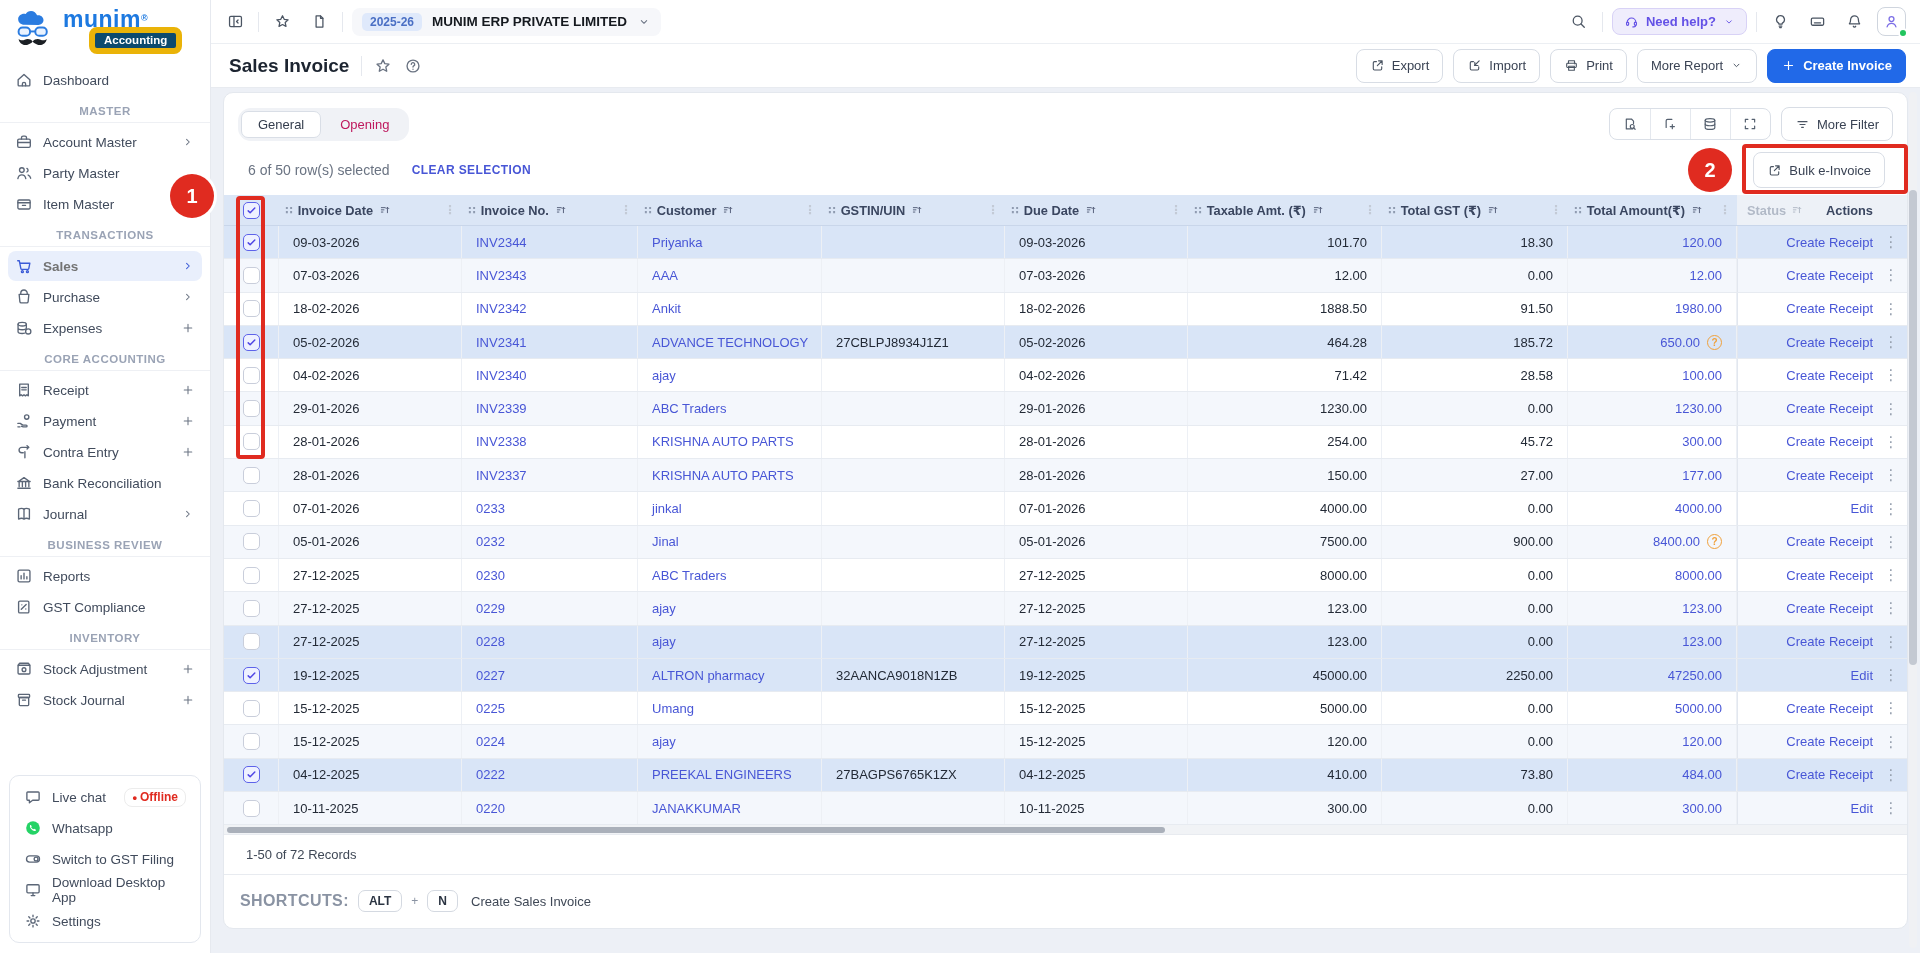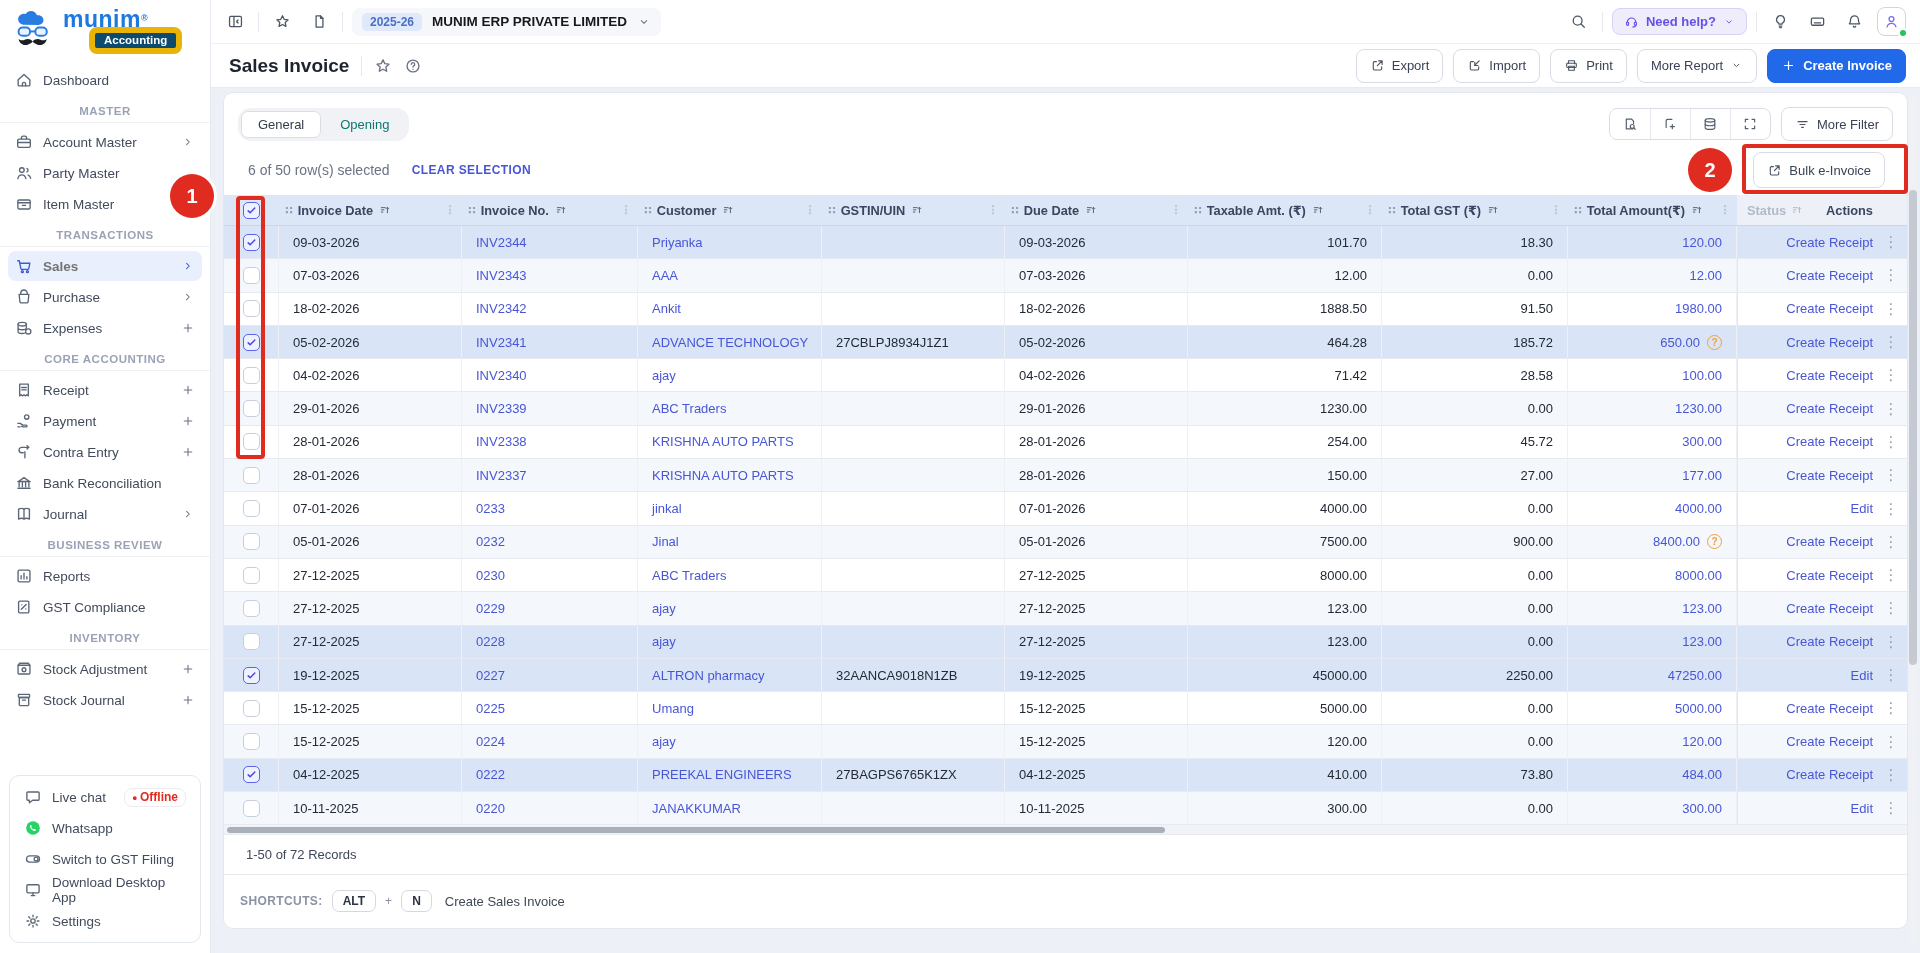--- a/index.html
+++ b/index.html
@@ -59,21 +59,21 @@
   .btn { display:flex; align-items:center; gap:7px; background:#fff; border:1px solid #d8dde5; border-radius:8px; padding:0 13px; height:34px; font-size:13px; color:#3a4354; font-weight:500; cursor:pointer; white-space:nowrap; }
   .btn .ic { width:15px; height:15px; color:#4b5563; }
   .btn-primary { background:#2169e8; border-color:#2169e8; color:#fff; font-weight:600; }
   .btn-primary .ic { color:#fff; }
 
   
   .content { flex:1; padding:4px 12px 0; }
   .card { background:#fff; border:1px solid #e4e8ee; border-radius:10px; height:837px; overflow:hidden; position:relative; }
   .tabs-row { display:flex; align-items:center; padding:14px 14px 0; height:48px; }
   .tabs { display:inline-flex; background:#f0f2f6; border-radius:13px; padding:3px; gap:2px; }
-  .tab { padding:5px 16px; border-radius:7px; font-size:13px; color:#0f766e; border:1px solid transparent; cursor:pointer; }
+  .tab { padding:5px 16px; border-radius:7px; font-size:13px; color:#be185d; border:1px solid transparent; cursor:pointer; }
   .tab.active { background:#fff; border-color:#d9dee6; color:#333c4c; font-weight:500; }
   .tr-right { margin-left:auto; display:flex; gap:10px; align-items:center; }
   .icon-group { display:flex; border:1px solid #dadfe7; border-radius:8px; height:32px; background:#fff; }
   .ig-btn { width:40px; display:flex; align-items:center; justify-content:center; color:#55606f; border-left:1px solid #e4e8ee; cursor:pointer; }
   .ig-btn:first-child { border-left:none; }
   .ig-btn .ic { width:16px; height:16px; }
   .selection-row { display:flex; align-items:center; padding:0 14px; height:50px; margin-top:4px; }
   .sel-text { font-size:14px; color:#6a7382; margin-left:10px; }
   .clear-btn { margin-left:22px; font-size:12px; font-weight:700; color:#4856d6; letter-spacing:.4px; cursor:pointer; }
   .bulk-btn { margin-left:auto; margin-right:8px; height:36px; }
@@ -103,21 +103,21 @@
   .cb { width:17px; height:17px; border:1.5px solid #c9cedb; border-radius:5px; background:#fff; display:flex; align-items:center; justify-content:center; cursor:pointer; }
   .cb svg { width:11px; height:11px; display:none; }
   .cb.on { border-color:#5d63ea; background:#eef1ff; }
   .cb.on svg { display:block; }
   .warn { width:15px; height:15px; border:1.5px solid #f0a13c; color:#f0a13c; border-radius:50%; font-size:10px; font-weight:700; display:flex; align-items:center; justify-content:center; margin-left:7px; flex:none; }
 
   .hscroll { height:9px; position:relative; background:#f1f3f6; }
   .hthumb { position:absolute; left:3px; top:1.5px; height:6px; width:938px; background:#aab0ba; border-radius:4px; cursor:pointer; }
   .records-row { height:40px; display:flex; align-items:center; padding:0 22px; border-top:1px solid #e8ebf0; font-size:13px; color:#3f4856; }
   .shortcuts-row { height:53px; display:flex; align-items:center; gap:9px; padding:0 16px; border-top:1px solid #e8ebf0; }
-  .sc-label { font-size:12px; font-weight:700; color:#8a93a3; letter-spacing:.4px; }
+  .sc-label { font-size:16px; font-weight:700; color:#8a93a3; letter-spacing:.4px; }
   .key { border:1px solid #d4d9e1; border-radius:7px; padding:3px 10px; font-size:12px; font-weight:700; color:#2b3442; background:#fff; }
   .sc-plus { color:#8a93a3; font-size:12px; }
   .sc-desc { font-size:13px; color:#3f4856; margin-left:4px; }
 
   
   .ann-circle { position:absolute; width:44px; height:44px; border-radius:50%; background:#e02b20; color:#fff; font-size:20px; font-weight:700; display:flex; align-items:center; justify-content:center; box-shadow:0 0 0 3px rgba(255,255,255,.95); z-index:60; }
   #ann1 { left:170px; top:174px; }
   #ann2 { left:1688px; top:148px; }
   .ann-rect { position:absolute; border:4px solid #e02b20; border-radius:4px; z-index:50; pointer-events:none; }
   #annrect1 { left:236px; top:196px; width:29px; height:263px; }

